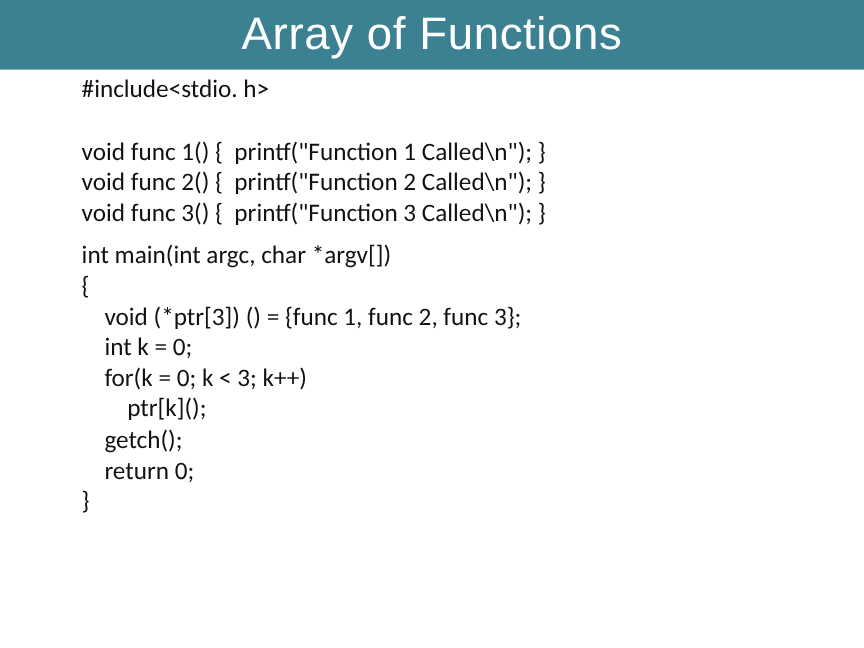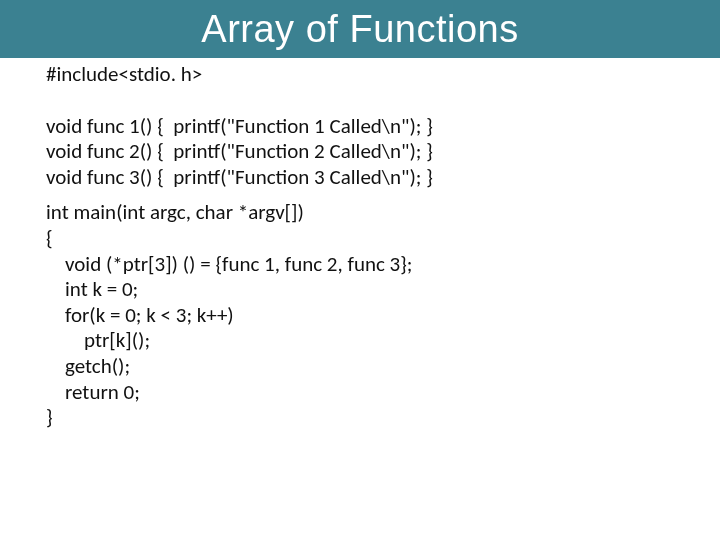--- a/index.html
+++ b/index.html
@@ -21,21 +21,21 @@
     background: #3b8191;
     color: #fff;
     height: 58px;
     line-height: 58px;
     text-align: center;
     font-family: "Comic Sans MS", "Comic Sans", cursive, sans-serif;
     font-size: 38px;
     letter-spacing: 0.5px;
   }
   .content {
-    padding: 0 0 0 46px;
+    padding: 0 0 0 68px;
     color: #111;
   }
   .block {
     margin: 0;
     padding: 0;
     white-space: pre;
     font-family: Calibri, "Segoe UI", Arial, sans-serif;
     font-size: 21px;
     line-height: 1.22;
   }

